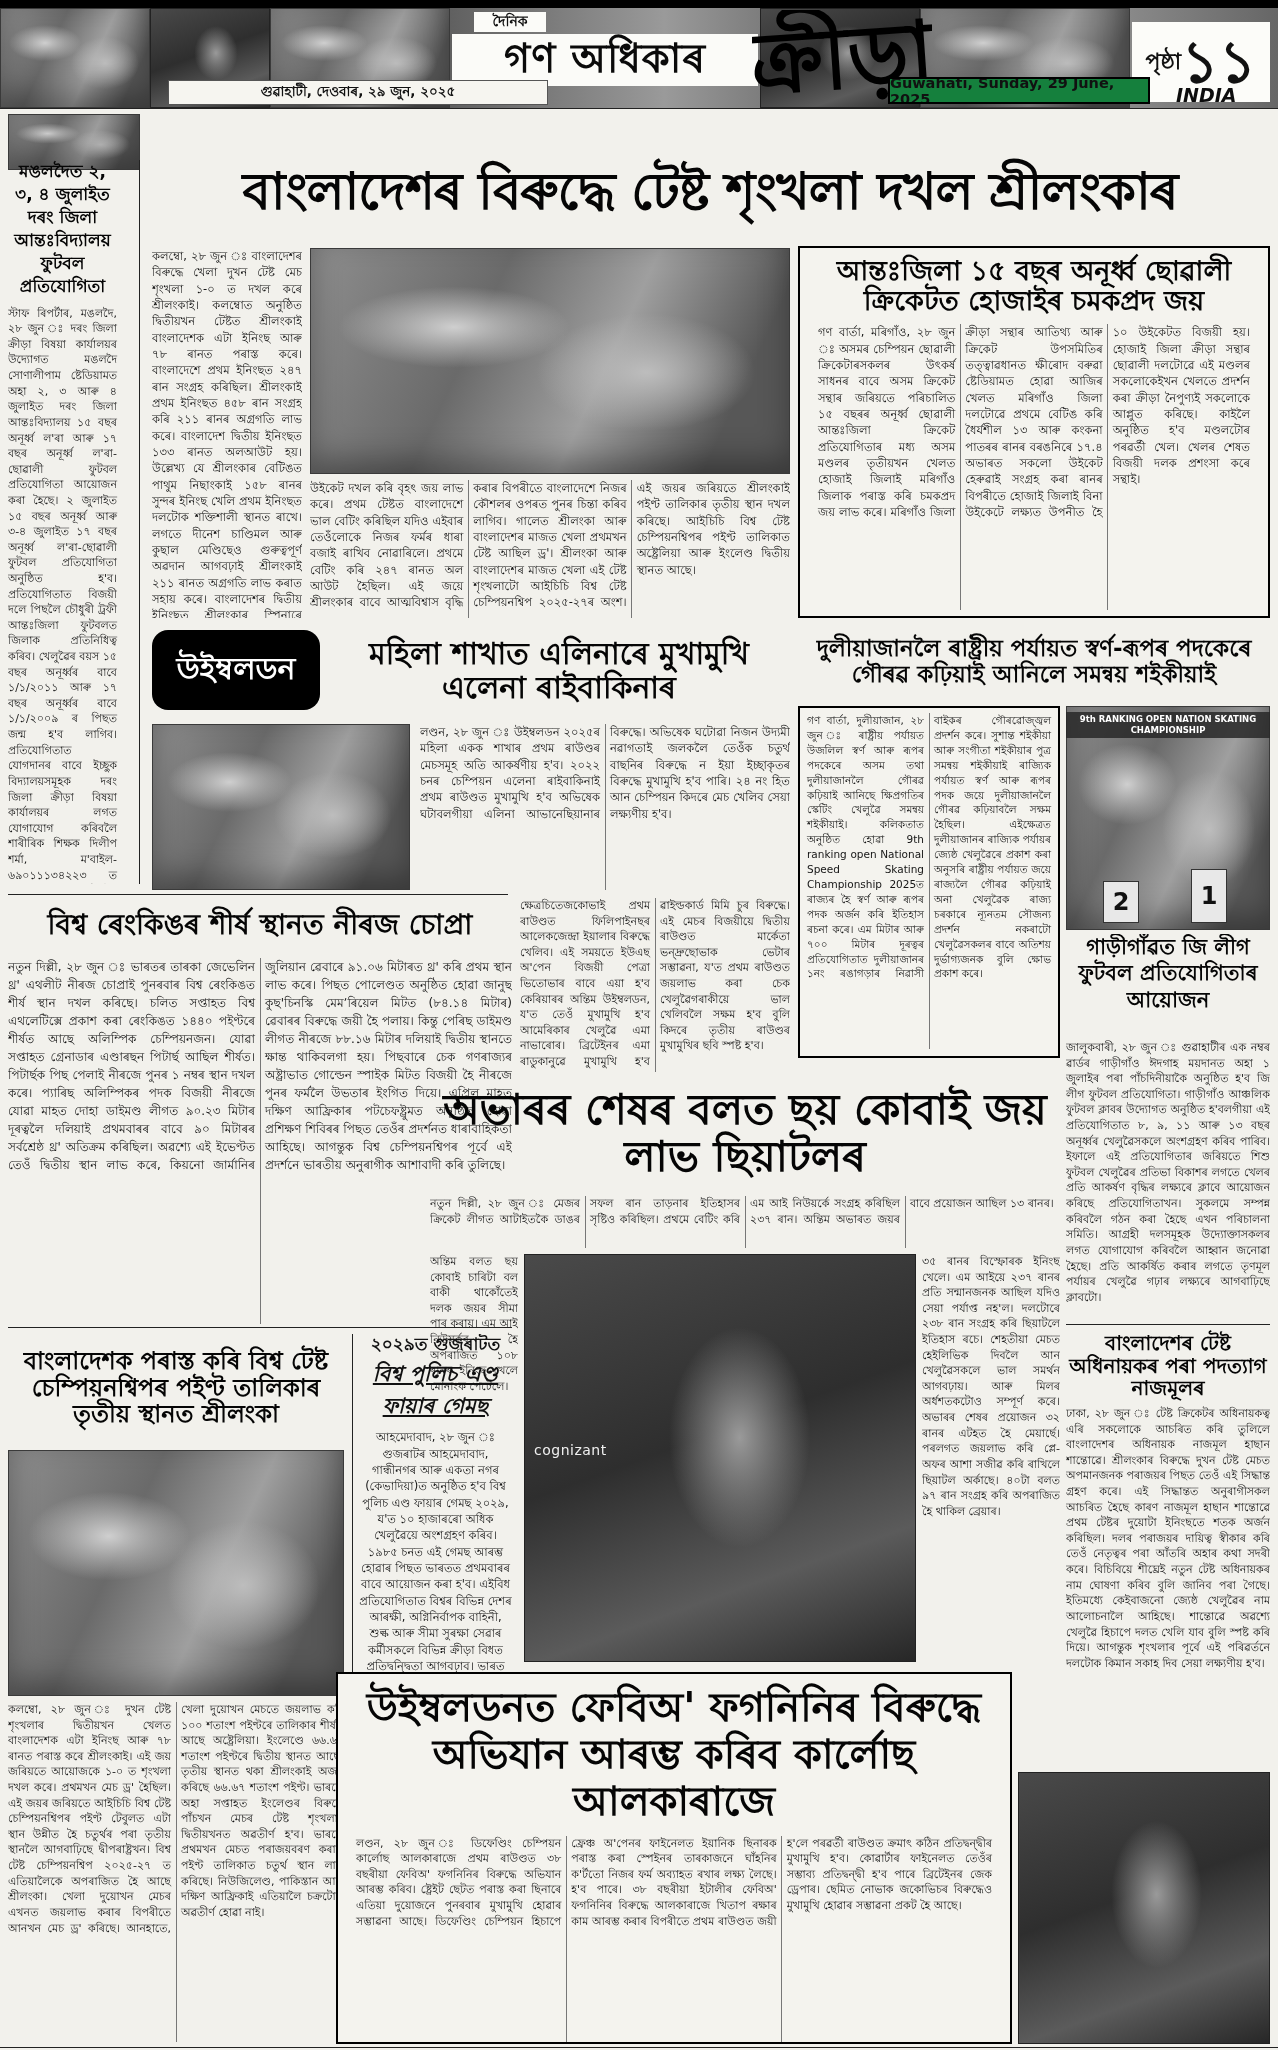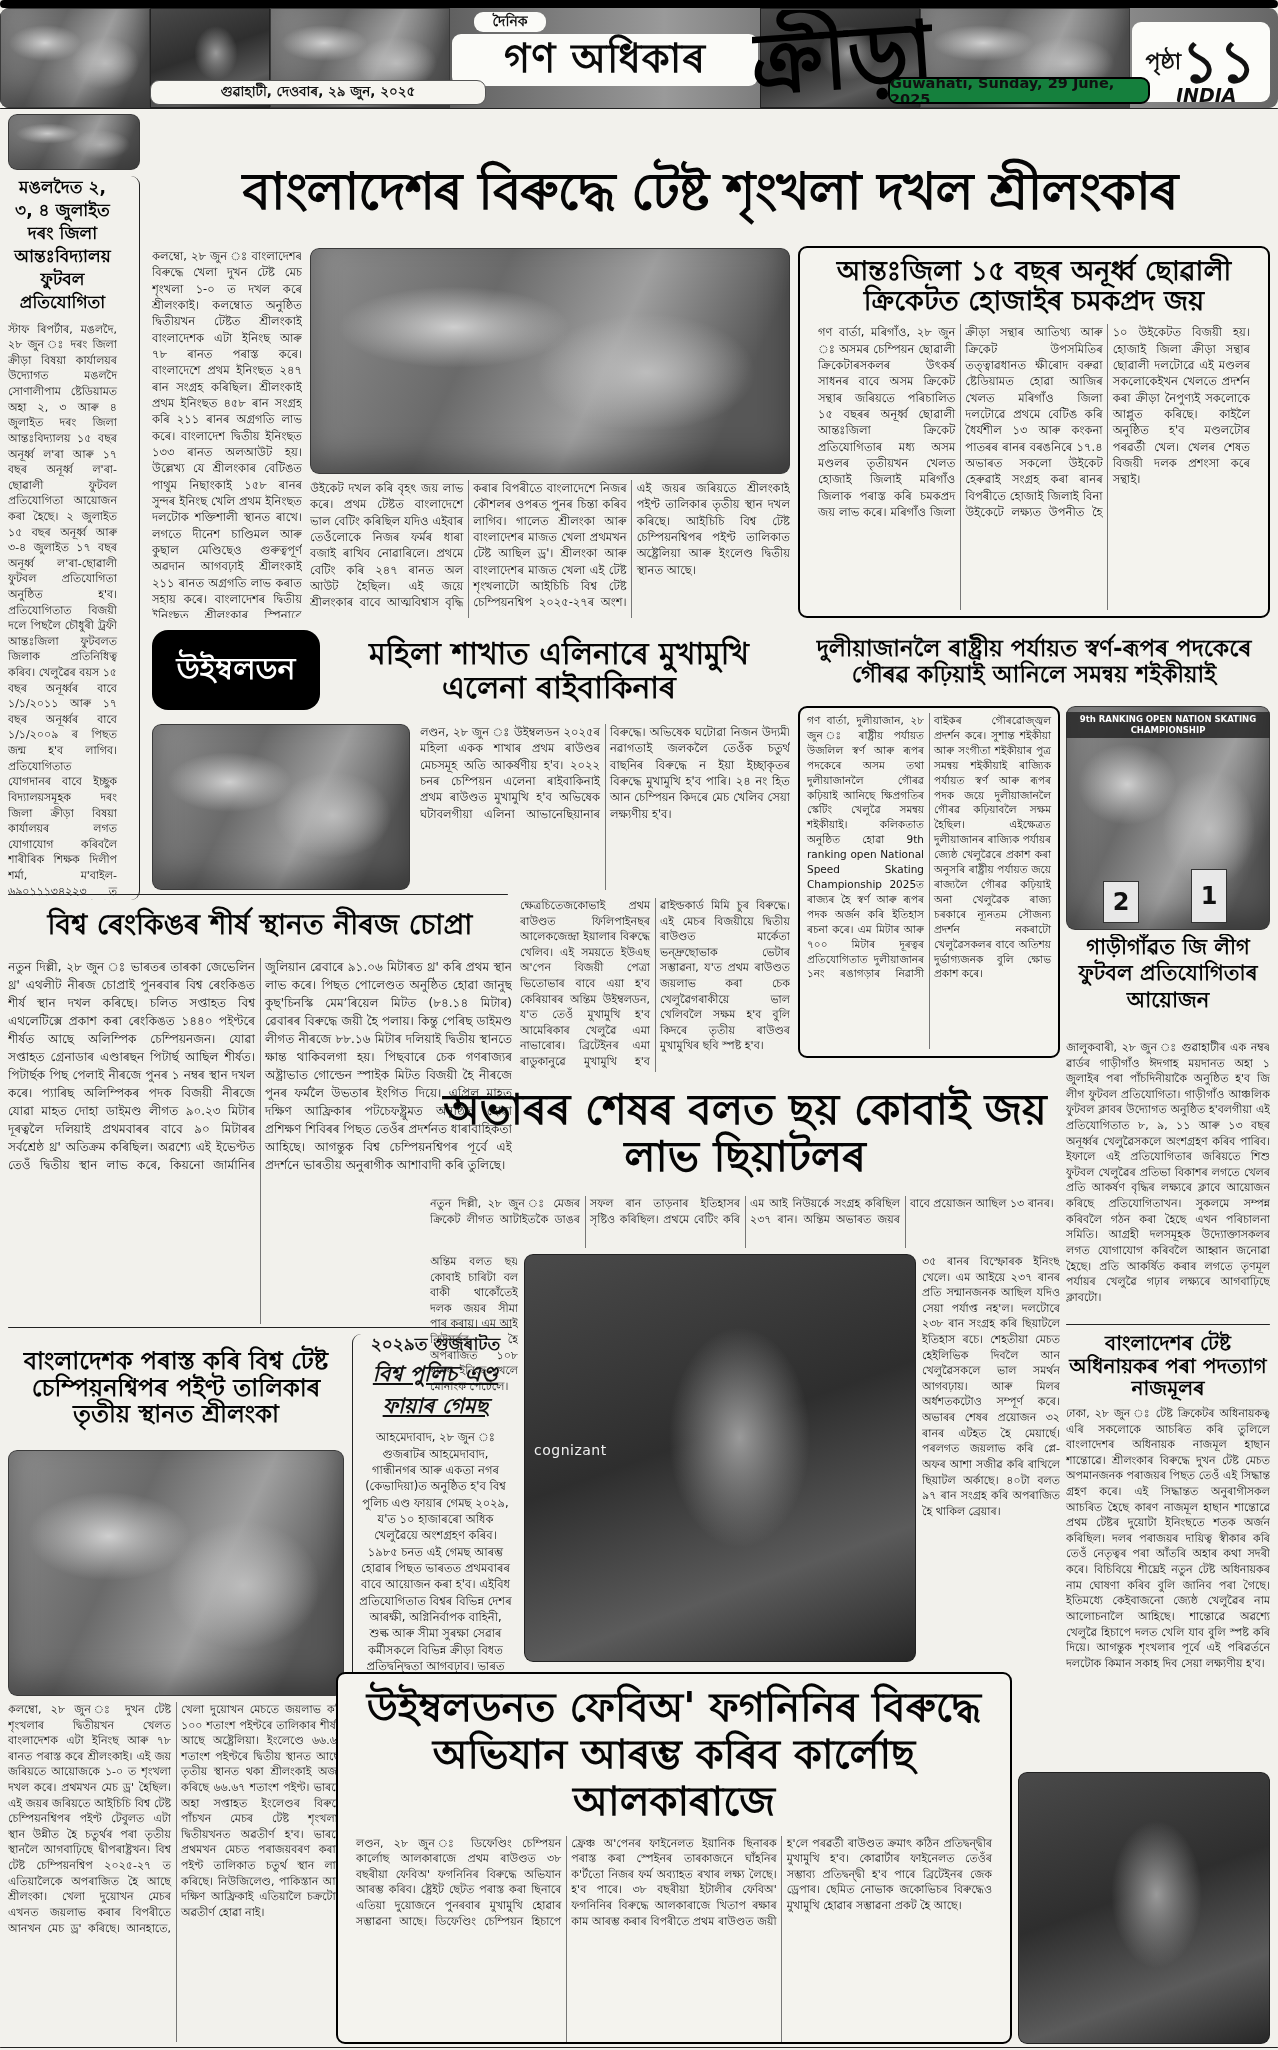--- a/index.html
+++ b/index.html
@@ -1,19 +1,19 @@
 <!DOCTYPE html>
 <html><head>
 <meta charset="utf-8">
 <style>
   html,body{margin:0;padding:0;background:#c9c9c6;}
   *{box-sizing:border-box;}
   .page{position:relative;width:1278px;height:2050px;margin:0 auto;background:#f2f1ec;
         font-family:"DejaVu Sans",sans-serif;color:#111;overflow:hidden;}
-  .abs{position:absolute;overflow:hidden;border-radius:9px;}
+  .abs{position:absolute;overflow:hidden;}
   .topbar{left:0;top:0;width:1278px;height:8px;background:#000;}
   .banner{left:0;top:8px;width:1278px;height:100px;background:linear-gradient(90deg,#6f6f6f,#8d8d8d 18%,#5c5c5c 34%,#9a9a9a 52%,#555 70%,#8a8a8a 88%,#666);}
   .seg{position:absolute;top:0;height:100%;}
   .photo{background:
       radial-gradient(ellipse 40% 30% at 30% 35%, #cfcfcf 0%, rgba(160,160,160,.0) 60%),
       radial-gradient(ellipse 35% 40% at 70% 55%, #bdbdbd 0%, rgba(140,140,140,0) 65%),
       linear-gradient(115deg,#8e8e8e,#6a6a6a 35%,#9f9f9f 60%,#575757 85%);
       box-shadow:inset 0 0 0 1px #3a3a3a, inset 0 -14px 30px rgba(0,0,0,.35);}
   .photo-dark{background:
       radial-gradient(ellipse 30% 45% at 55% 45%, #9a9a9a 0%, rgba(90,90,90,0) 60%),
@@ -71,33 +71,33 @@
   <div class="abs chip" style="left:452px;top:34px;width:306px;height:52px">
     <span class="mast-title">গণ অধিকাৰ</span>
   </div>
   <div class="abs" style="left:752px;top:10px;width:180px;height:98px;display:flex;align-items:center;justify-content:center">
     <span class="stylized">ক্ৰীড়া</span>
   </div>
   <div class="abs pagebox" style="left:1132px;top:22px;width:138px;height:80px">
     <span class="lbl">পৃষ্ঠা</span>
     <span class="num">১১</span>
   </div>
-  <div class="abs asdate" style="left:150px;top:80px;width:336px;height:25px">
+  <div class="abs asdate" style="left:168px;top:80px;width:380px;height:25px">
     <span>গুৱাহাটী, দেওবাৰ, ২৯ জুন, ২০২৫</span>
   </div>
   <div class="abs endate" style="left:888px;top:77px;width:262px;height:27px">
     <span>Guwahati, Sunday, 29 June, 2025</span>
   </div>
   <div class="abs" style="left:1176px;top:84px;width:96px;height:22px">
     <span class="india">INDIA</span>
   </div>
   <div class="abs hrule" style="left:0;top:108px;width:1278px"></div>
 
   <div class="abs photo" style="left:8px;top:114px;width:132px;height:56px"></div>
-  <div class="abs" style="left:8px;top:176px;width:132px;height:724px;border-right:1px solid #222;padding-right:22px">
+  <div class="abs" style="left:8px;top:160px;width:132px;height:724px;border-right:1px solid #222;padding-right:22px">
     <div class="hl" style="font-size:17px;line-height:1.35;margin-bottom:8px">মঙলদৈত ২, ৩, ৪ জুলাইত দৰং জিলা আন্তঃবিদ্যালয় ফুটবল প্ৰতিযোগিতা</div>
     <div class="body-txt" style="font-size:11px">স্টাফ ৰিপৰ্টাৰ, মঙলদৈ, ২৮ জুন ঃ দৰং জিলা ক্ৰীড়া বিষয়া কাৰ্যালয়ৰ উদ্যোগত মঙলদৈ সোণালীপাম ষ্টেডিয়ামত অহা ২, ৩ আৰু ৪ জুলাইত দৰং জিলা আন্তঃবিদ্যালয় ১৫ বছৰ অনূৰ্ধ্ব ল'ৰা আৰু ১৭ বছৰ অনূৰ্ধ্ব ল'ৰা-ছোৱালী ফুটবল প্ৰতিযোগিতা আয়োজন কৰা হৈছে। ২ জুলাইত ১৫ বছৰ অনূৰ্ধ্ব আৰু ৩-৪ জুলাইত ১৭ বছৰ অনূৰ্ধ্ব ল'ৰা-ছোৱালী ফুটবল প্ৰতিযোগিতা অনুষ্ঠিত হ'ব। প্ৰতিযোগিতাত বিজয়ী দলে পিছলৈ চৌধুৰী ট্ৰফী আন্তঃজিলা ফুটবলত জিলাক প্ৰতিনিধিত্ব কৰিব। খেলুৱৈৰ বয়স ১৫ বছৰ অনূৰ্ধ্বৰ বাবে ১/১/২০১১ আৰু ১৭ বছৰ অনূৰ্ধ্বৰ বাবে ১/১/২০০৯ ৰ পিছত জন্ম হ'ব লাগিব। প্ৰতিযোগিতাত যোগদানৰ বাবে ইচ্ছুক বিদ্যালয়সমূহক দৰং জিলা ক্ৰীড়া বিষয়া কাৰ্যালয়ৰ লগত যোগাযোগ কৰিবলৈ শাৰীৰিক শিক্ষক দিলীপ শৰ্মা, ম'বাইল- ৬৯০১১১৩৪২২৩ ত যোগাযোগ কৰিবলৈ আহ্বান জনোৱা হৈছে।</div>
   </div>
 
   <div class="abs hl hl-main" style="left:150px;top:144px;width:1120px;height:96px">বাংলাদেশৰ বিৰুদ্ধে টেষ্ট শৃংখলা দখল শ্ৰীলংকাৰ</div>
 
   <div class="abs body-txt" style="left:152px;top:248px;width:150px;height:370px">কলম্বো, ২৮ জুন ঃ বাংলাদেশৰ বিৰুদ্ধে খেলা দুখন টেষ্ট মেচ শৃংখলা ১-০ ত দখল কৰে শ্ৰীলংকাই। কলম্বোত অনুষ্ঠিত দ্বিতীয়খন টেষ্টত শ্ৰীলংকাই বাংলাদেশক এটা ইনিংছ আৰু ৭৮ ৰানত পৰাস্ত কৰে। বাংলাদেশে প্ৰথম ইনিংছত ২৪৭ ৰান সংগ্ৰহ কৰিছিল। শ্ৰীলংকাই প্ৰথম ইনিংছত ৪৫৮ ৰান সংগ্ৰহ কৰি ২১১ ৰানৰ অগ্ৰগতি লাভ কৰে। বাংলাদেশ দ্বিতীয় ইনিংছত ১৩৩ ৰানত অলআউট হয়। উল্লেখ্য যে শ্ৰীলংকাৰ বেটিঙত পাথুম নিছাংকাই ১৫৮ ৰানৰ সুন্দৰ ইনিংছ খেলি প্ৰথম ইনিংছত দলটোক শক্তিশালী স্থানত ৰাখে। লগতে দীনেশ চাণ্ডিমল আৰু কুছাল মেণ্ডিছেও গুৰুত্বপূৰ্ণ অৱদান আগবঢ়াই শ্ৰীলংকাই ২১১ ৰানত অগ্ৰগতি লাভ কৰাত সহায় কৰে। বাংলাদেশৰ দ্বিতীয় ইনিংছত শ্ৰীলংকাৰ স্পিনাৰে আধিপত্য বিস্তাৰ কৰে। প্ৰভাত জয়সুৰিয়াই ৫টা উইকেট দখল কৰি বাংলাদেশৰ বেটিং ধ্বংস কৰে। চতুৰ্থ দিনা শ্ৰীলংকাই মাত্ৰ ৩৩টা বল লৈ অন্তিম চাৰিটা</div>
 
   <div class="abs photo" style="left:310px;top:248px;width:480px;height:226px"></div>
 

